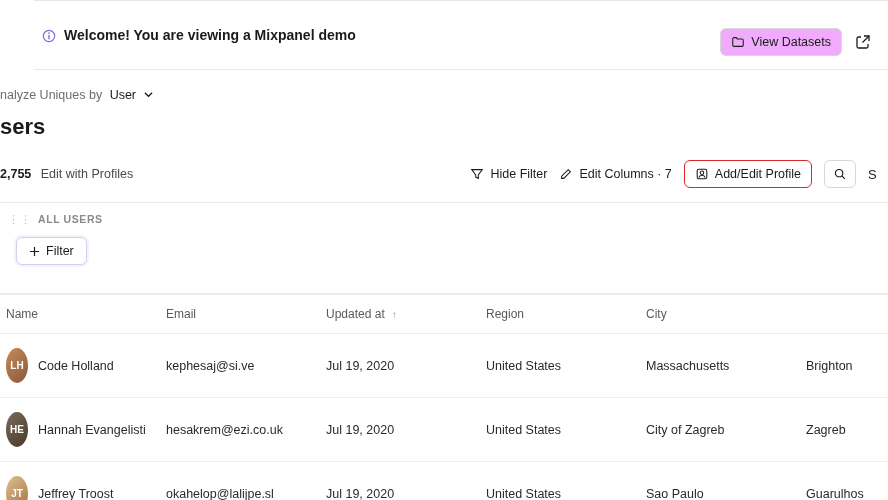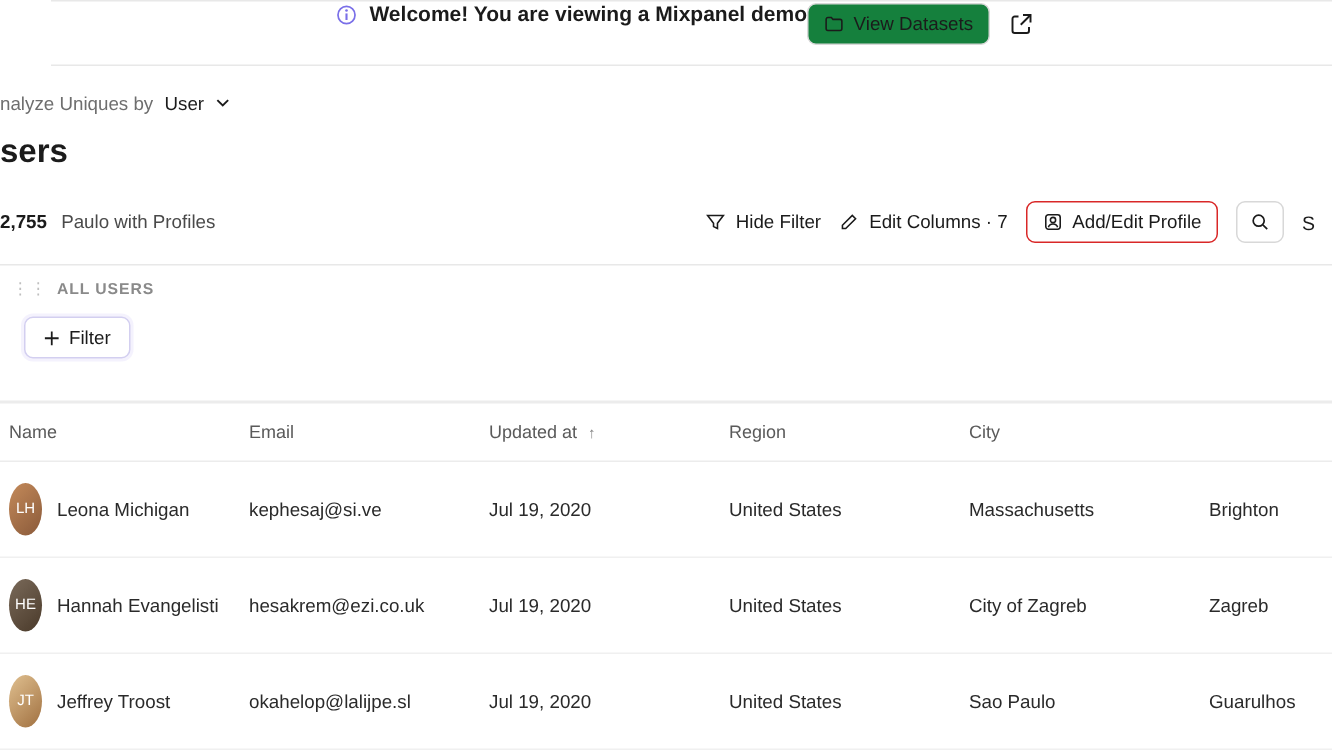--- a/index.html
+++ b/index.html
@@ -1,23 +1,23 @@
 <!DOCTYPE html>
 <html><head>
 <meta charset="utf-8">
 <style>
   * { box-sizing: border-box; margin: 0; padding: 0; }
   body { font-family: -apple-system, BlinkMacSystemFont, "Segoe UI", Helvetica, Arial, sans-serif; font-size: 13px; color: #1b1b1b; background: #fff; width: 888px; }
-  .banner { display: flex; align-items: flex-start; justify-content: center; padding: 0 14px 12px 8px; border-top: 1px solid #e8e8e8; border-bottom: 1px solid #e8e8e8; margin-left: 34px; }
+  .banner { display: flex; align-items: flex-start; justify-content: space-between; padding: 26px 14px 12px 8px; border-top: 1px solid #e8e8e8; border-bottom: 1px solid #e8e8e8; margin-left: 34px; }
   .banner-left { display: flex; gap: 8px; }
   .info-icon { flex: 0 0 auto; margin-top: 2px; }
   .banner-title { font-weight: 700; font-size: 14px; color: #1b1b1b; }
   .banner-sub { font-size: 12px; color: #6e6e6e; margin-top: 4px; }
   .banner-right { display: flex; align-items: center; gap: 10px; }
-  .btn { display: inline-flex; align-items: center; gap: 6px; border: 1px solid #d8d8d8; background: #15803d; border-radius: 6px; padding: 6px 10px; font-size: 12.5px; cursor: pointer; color: #1b1b1b; }
+  .btn { display: inline-flex; align-items: center; gap: 6px; border: 1px solid #d8d8d8; background: #f0abfc; border-radius: 6px; padding: 6px 10px; font-size: 12.5px; cursor: pointer; color: #1b1b1b; }
   .ext-icon-wrap { width: 22px; height: 30px; display:flex; align-items:center; justify-content:center; }
   .analyze-row { padding: 18px 0 6px 0; font-size: 12.5px; color: #6e6e6e; }
   .analyze-row .label { color: #6e6e6e; }
   .analyze-row .value { color: #1b1b1b; margin-left: 4px; font-weight: 500; }
   .chev-down { margin-left: 4px; }
   .page-title { font-size: 22px; font-weight: 700; padding: 6px 0 16px 0; }
   .count-row { display: flex; align-items: center; justify-content: space-between; padding: 4px 0 14px 0; border-bottom: 1px solid #e8e8e8; }
   .count-left { font-size: 12.5px; }
   .count-num { font-weight: 700; }
   .count-label { color: #4a4a4a; margin-left: 6px; }
@@ -30,21 +30,21 @@
   .handle-dots { color: #bfbfbf; letter-spacing: 1px; font-size: 11px; line-height: 8px; }
   .all-users-label { font-size: 10.5px; letter-spacing: 0.6px; color: #8a8a8a; text-transform: uppercase; font-weight: bold; }
   .filter-chip { display: inline-flex; align-items: center; gap: 6px; border: 1px solid #d3cff0; background: #fff; border-radius: 6px; padding: 6px 12px; font-size: 12.5px; margin: 4px 0 28px 16px; cursor: pointer; box-shadow: 0 0 0 2px rgba(180,170,240,0.15); }
   .table { width: 100%; }
   .thead, .row { display: grid; grid-template-columns: 160px 160px 160px 160px 160px 1fr; align-items: center; }
   .thead { background: transparent; border-top: 2px solid #ececec; border-bottom: 1px solid #ececec; padding: 12px 6px; font-size: 12px; color: #5a5a5a; }
   .thead .cell { cursor: pointer; }
   .sort-ind { margin-left: 4px; font-size: 10px; color: #888; }
   .row { padding: 14px 6px; border-bottom: 1px solid #f0f0f0; font-size: 12.5px; color: #2a2a2a; }
   .name-cell { display: flex; align-items: center; gap: 10px; }
-  .avatar { width: 22px; height: 35px; border-radius: 50%; flex: 0 0 auto; display:flex; align-items:center; justify-content:center; font-size:10px; font-weight:400; color:#fff; }
+  .avatar { width: 22px; height: 35px; border-radius: 50%; flex: 0 0 auto; display:flex; align-items:center; justify-content:center; font-size:10px; font-weight:700; color:#fff; }
   .av1 { background: linear-gradient(135deg,#c48a5a,#8a5a3a); }
   .av2 { background: linear-gradient(135deg,#7a6a5a,#4a3a2a); }
   .av3 { background: linear-gradient(135deg,#e0c090,#a07040); }
   .av4 { background: #e6e6e6; color:#999; }
   svg { display:block; }
 </style>
 </head>
 <body>
 
 
@@ -93,21 +93,21 @@
   </span>
 </div>
 
 
 <div class="page-title">sers</div>
 
 
 <div class="count-row">
   <div class="count-left">
     <span class="count-num">2,755</span>
-    <span class="count-label">Paulo with Profiles</span>
+    <span class="count-label">Edit with Profiles</span>
   </div>
   <div class="toolbar">
     <span class="tool-item">
       <span>
         <svg width="14" height="14" viewBox="0 0 16 16">
             <path d="M2 3 H14 L9.5 9 V13 L6.5 11.5 V9 Z" fill="none" stroke="#1b1b1b" stroke-width="1.2"></path>
           </svg>
       </span>
       <span>Hide Filter</span>
     </span>
@@ -166,21 +166,21 @@
       <span>Updated at</span>
       <span class="sort-ind">↑</span>
     </div>
     <div class="cell"><span>Region</span></div>
     <div class="cell"><span>City</span></div>
   </div>
   <div id="rows">
       <div class="row">
         <div class="name-cell">
           <span class="avatar av1">LH</span>
-          <span>Leona Michigan</span>
+          <span>Code Holland</span>
         </div>
         <div>kephesaj@si.ve</div>
         <div>Jul 19, 2020</div>
         <div>United States</div>
         <div>Massachusetts</div>
         <div>Brighton</div>
       </div>
       <div class="row">
         <div class="name-cell">
           <span class="avatar av2">HE</span>

